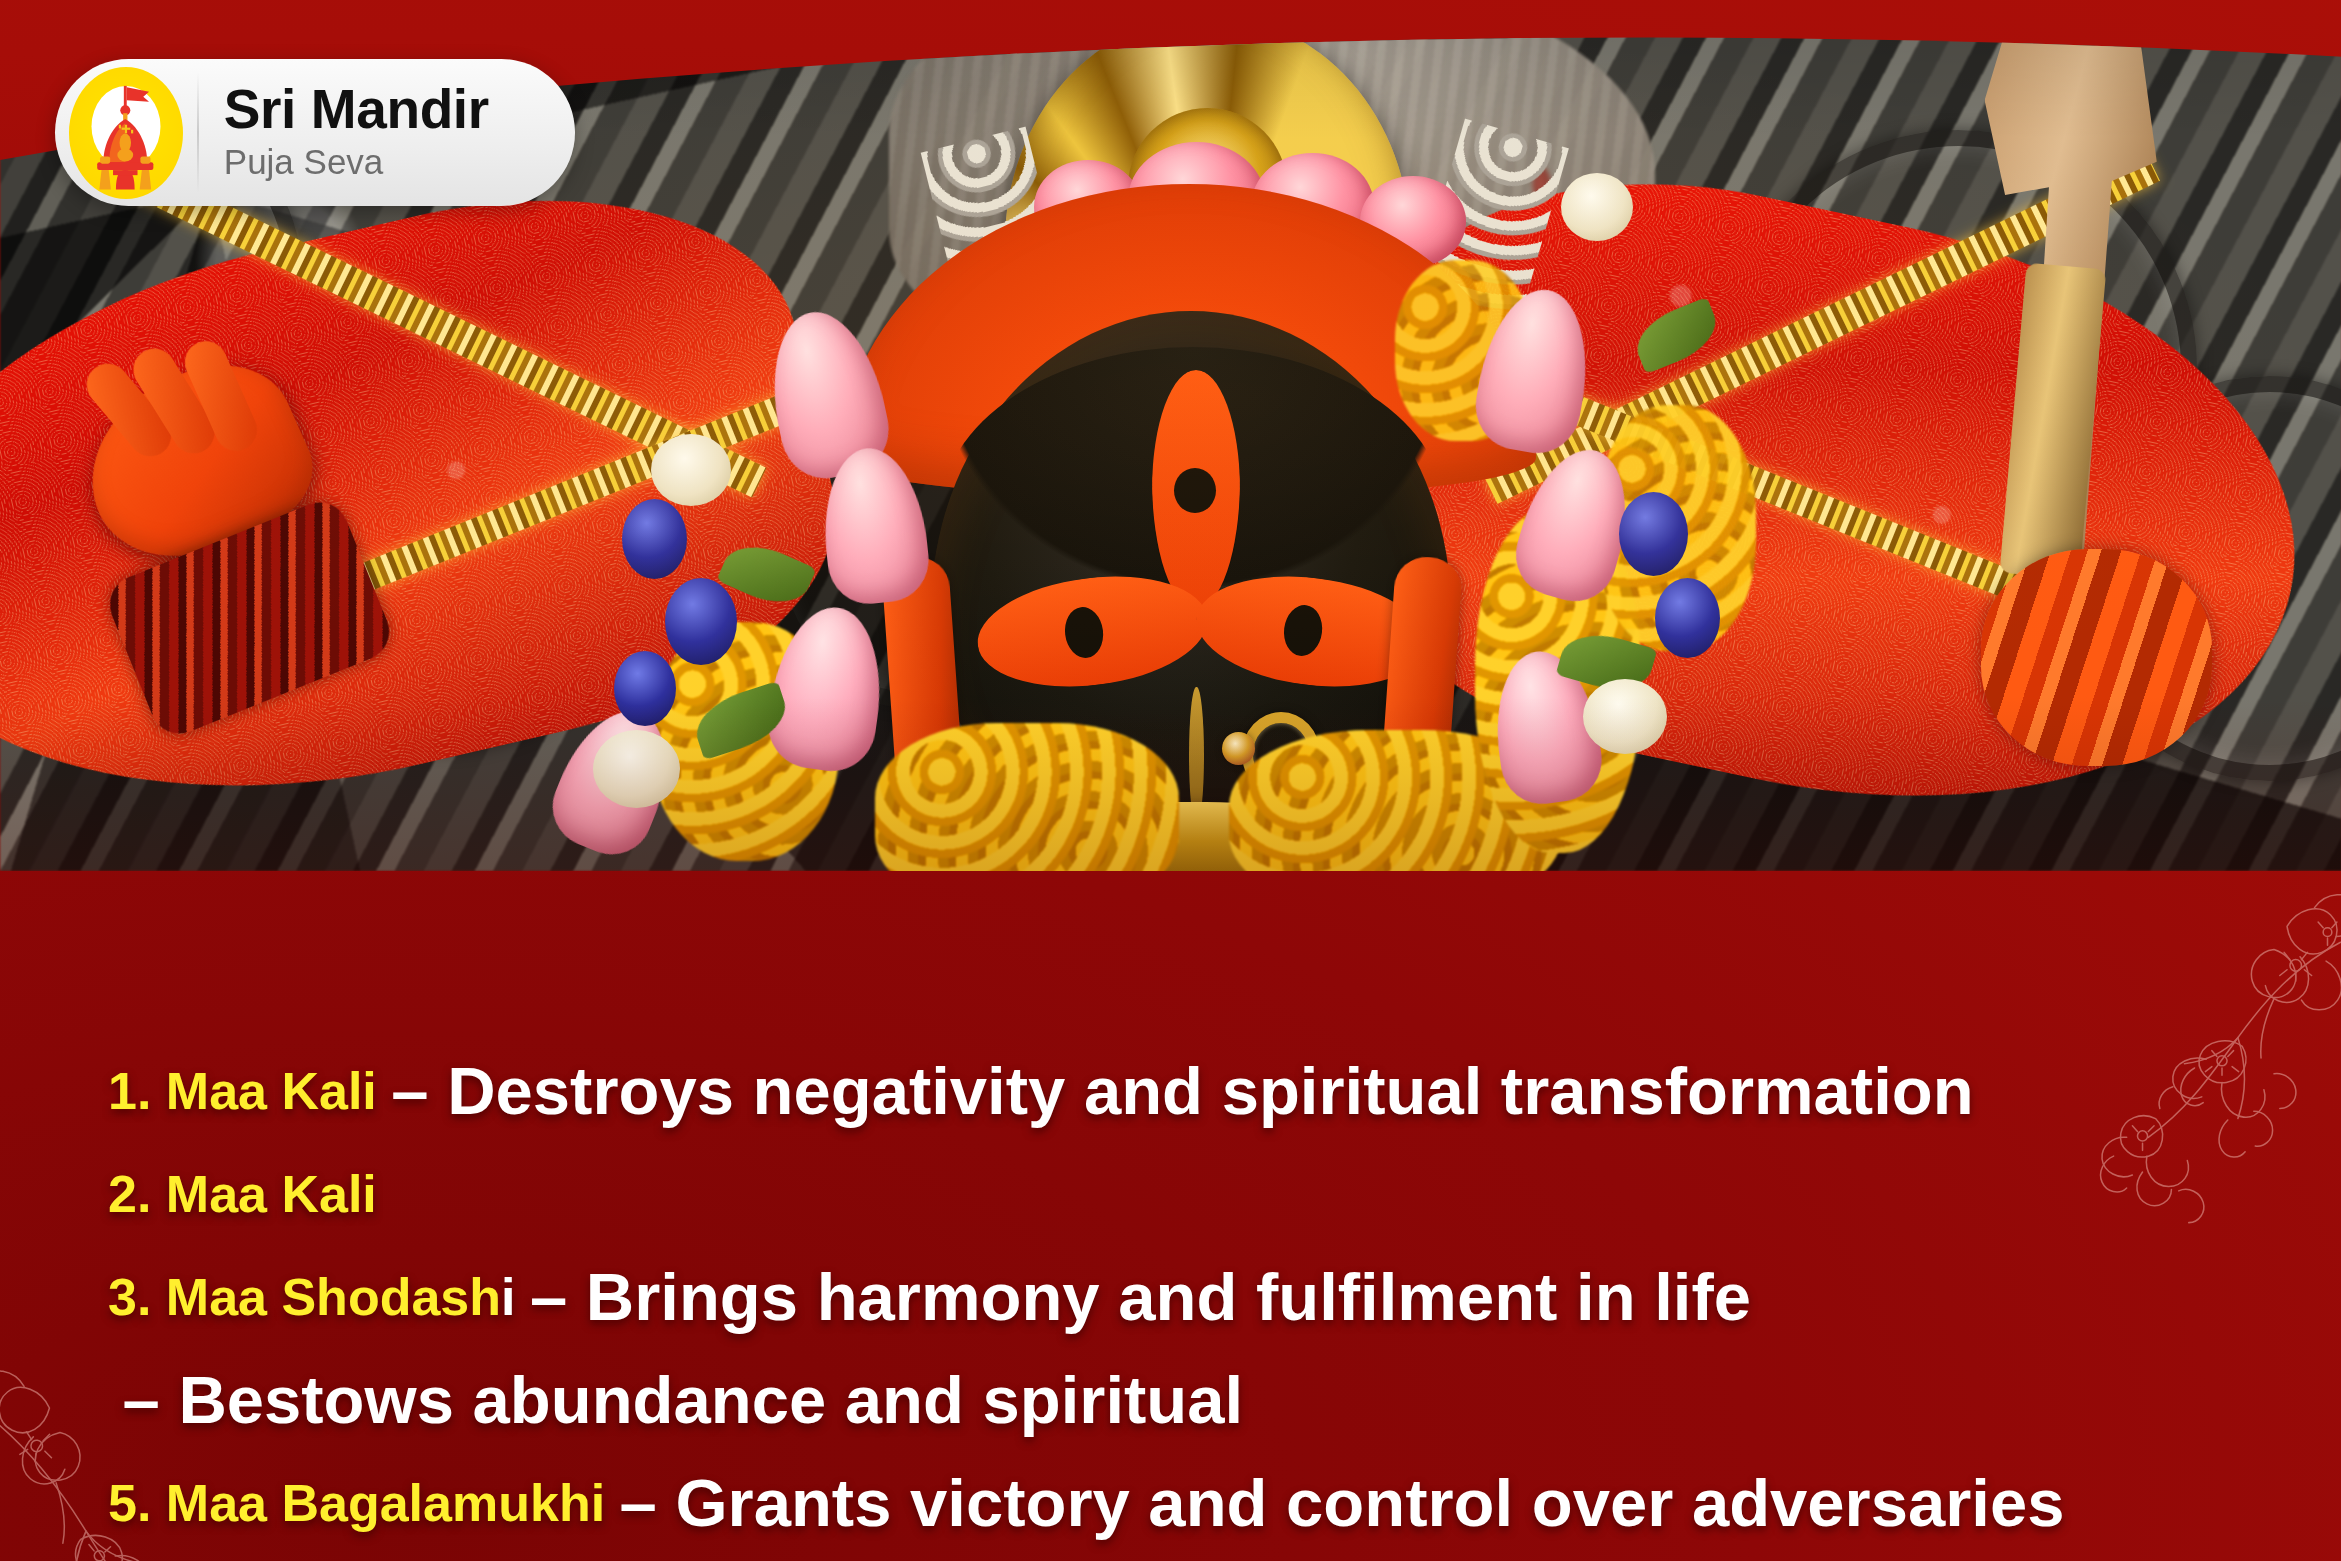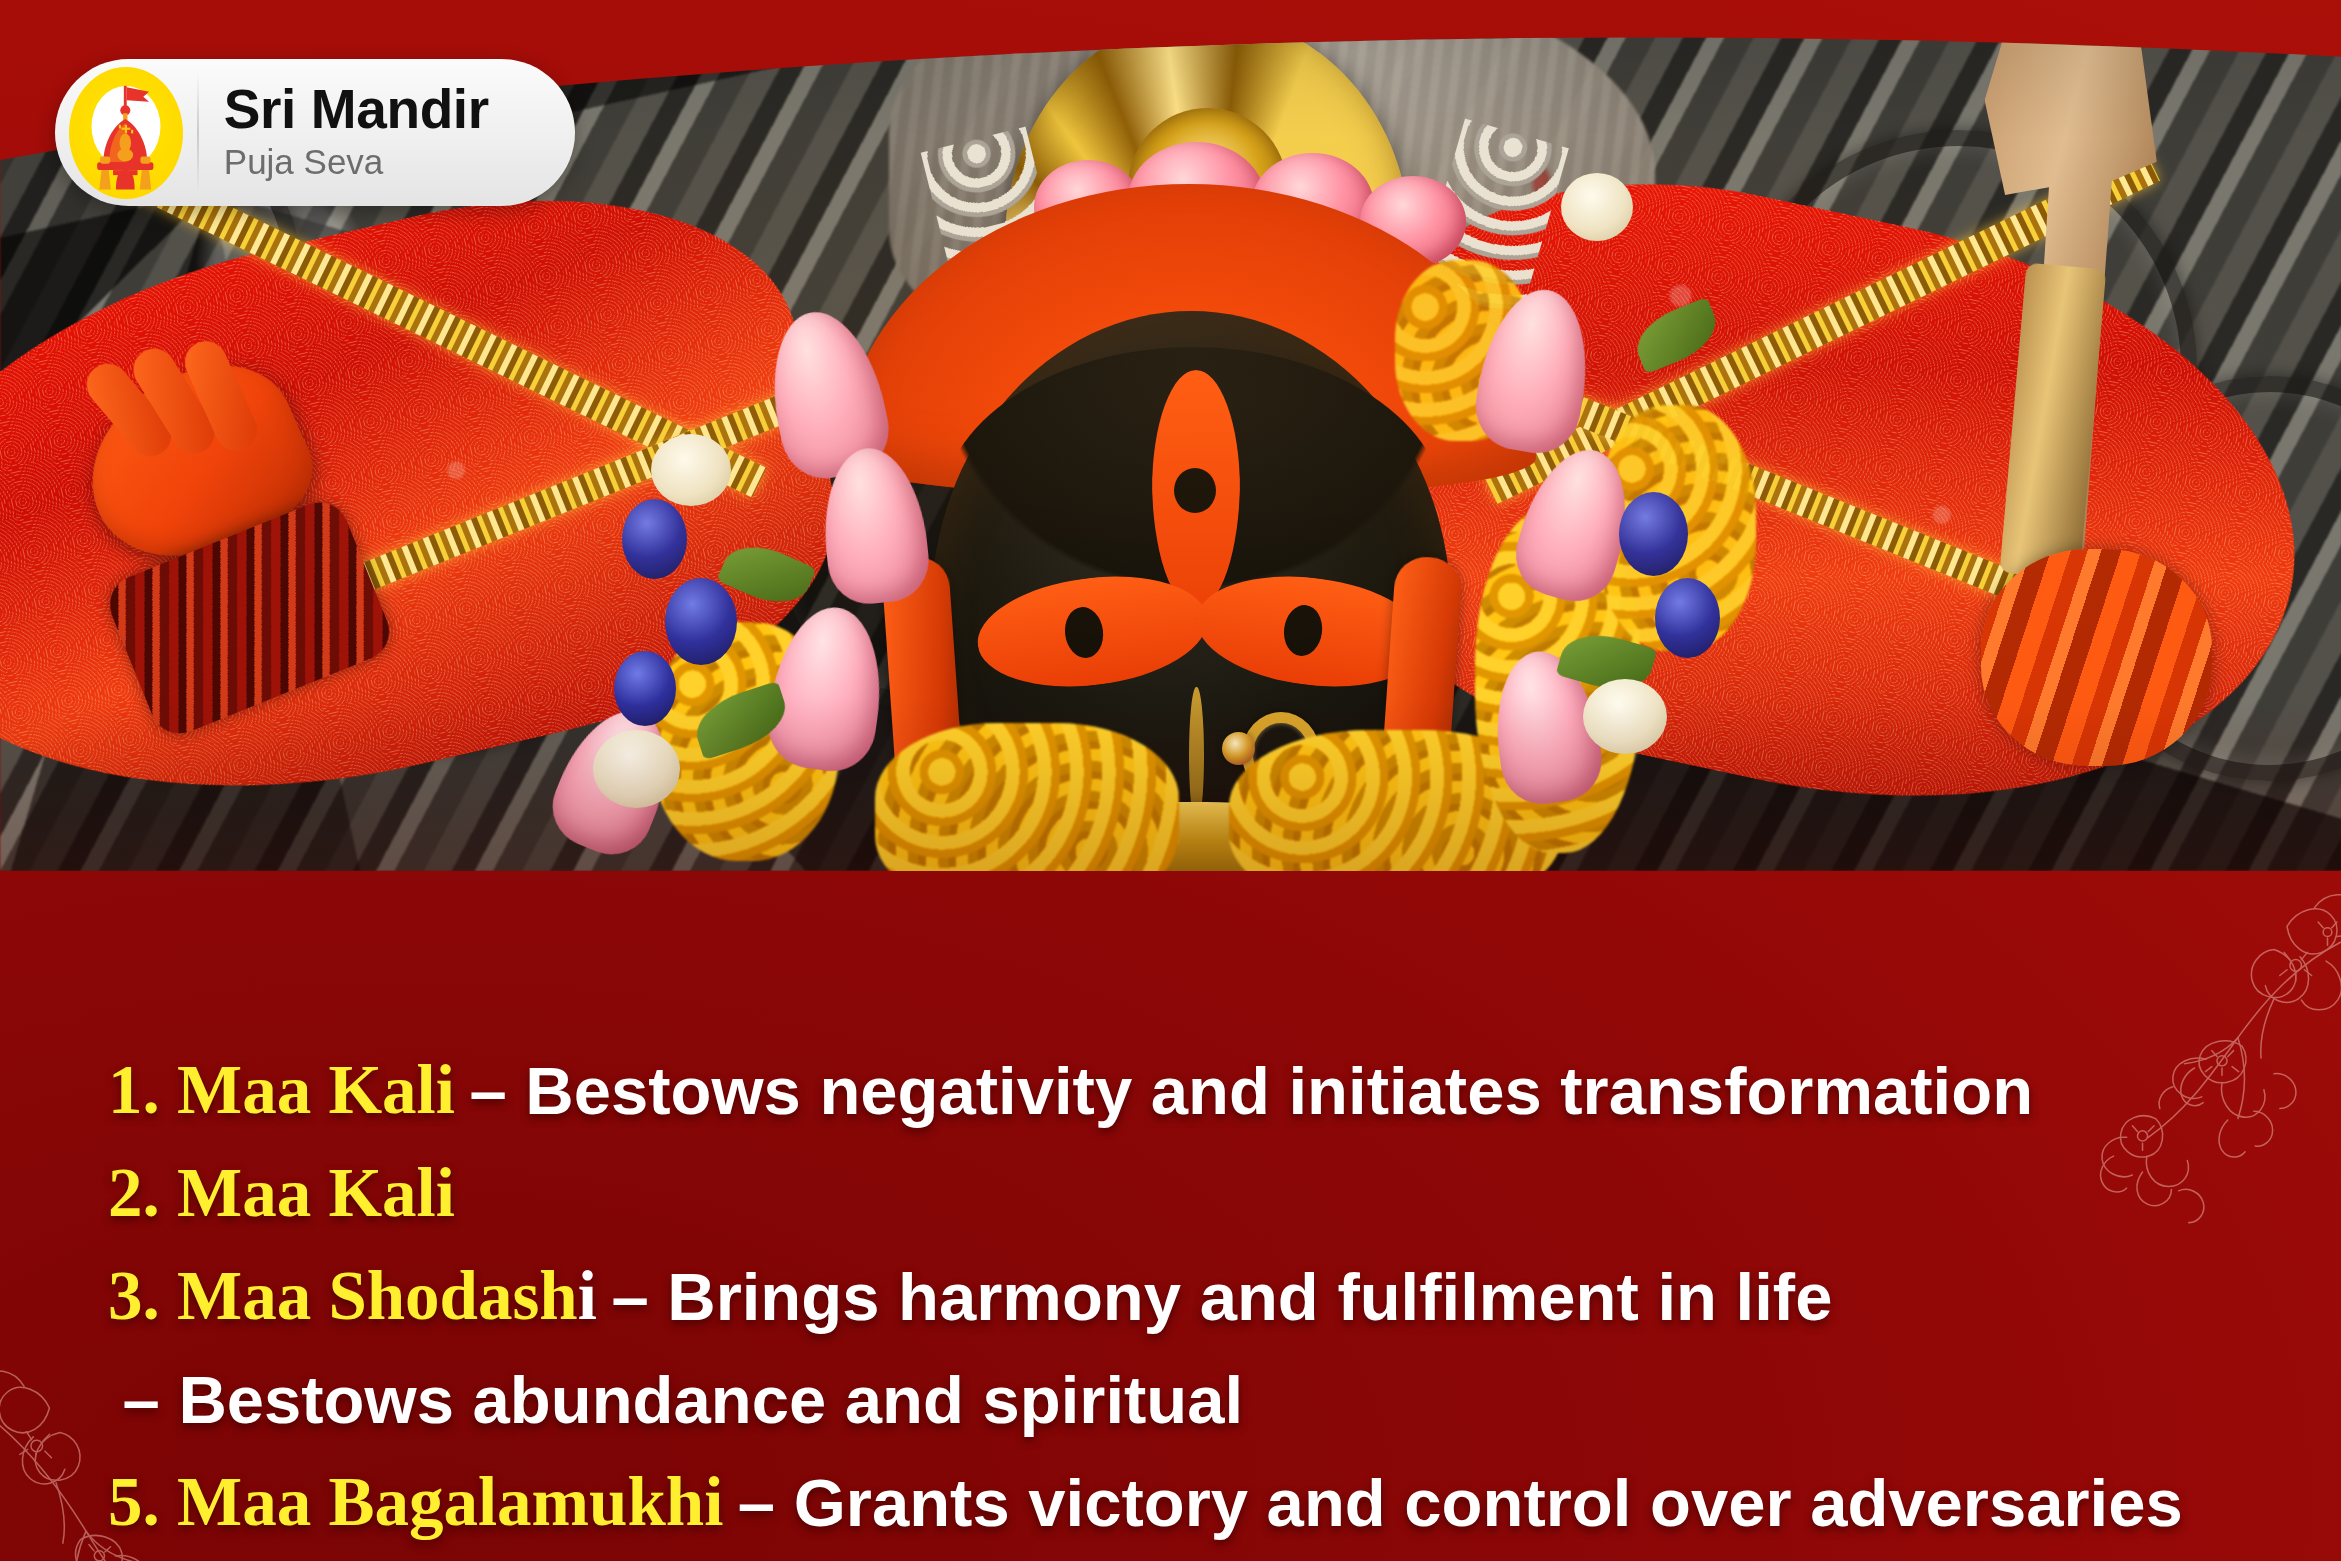--- a/index.html
+++ b/index.html
@@ -353,23 +353,22 @@
   
   #list{
     position:absolute; left:108px; top:1039px;
     width:2140px;
   }
   .row{
     height:103px; display:flex; align-items:center;
     white-space:nowrap;
   }
   .row .name{
-    font-size:69px; font-weight:bold; color:#ffef2e;
+    font-size:52px; font-weight:bold; color:#ffef2e;
     text-shadow:0 3.6px 8.7px rgba(60,2,0,.75);
-    font-family:Liberation Serif, serif;
   }
   .row .name .tail-w{ color:#ffffff; }
   .row .desc{
     font-size:67px; font-weight:bold; color:#ffffff;
     text-shadow:0 3.6px 8.7px rgba(60,2,0,.75);
     margin-left:14.5px;
   }
 
   
   .floral{ position:absolute; opacity:.55; }
@@ -520,21 +519,21 @@
     <div class="txt">
       <div class="t1">Sri Mandir</div>
       <div class="t2">Puja Seva</div>
     </div>
   </div>
 
 
   <div id="list">
     <div class="row">
       <span class="name"><span>1.</span>&nbsp;<span>Maa Kali</span><span class="tail-w"></span></span>
-      <span class="desc">– Bestows negativity and initiates transformation</span>
+      <span class="desc">– Destroys negativity and spiritual transformation</span>
     </div>
     <div class="row">
       <span class="name"><span>2.</span>&nbsp;<span>Maa Kali</span><span class="tail-w"></span></span>
     </div>
     <div class="row">
       <span class="name"><span>3.</span>&nbsp;<span>Maa Shodash</span><span class="tail-w">i</span></span>
       <span class="desc">– Brings harmony and fulfilment in life</span>
     </div>
     <div class="row">
       <span class="desc">– Bestows abundance and spiritual</span>

